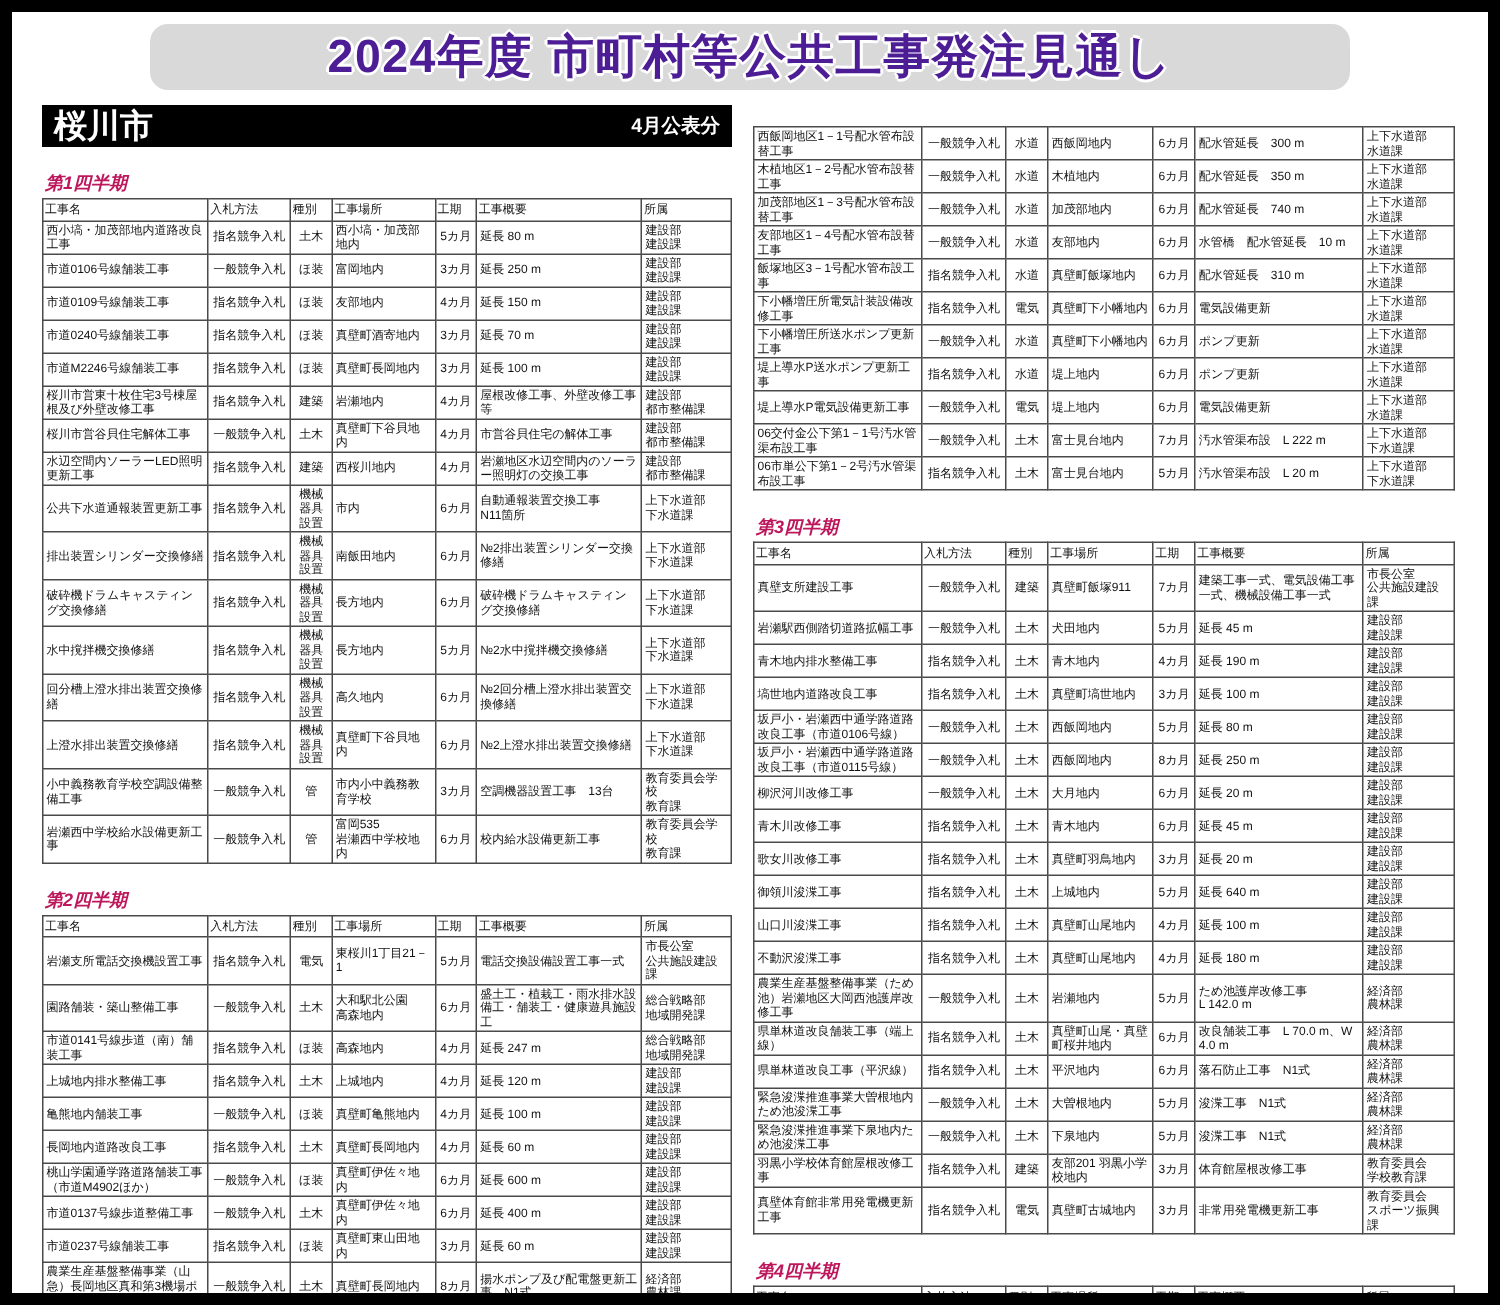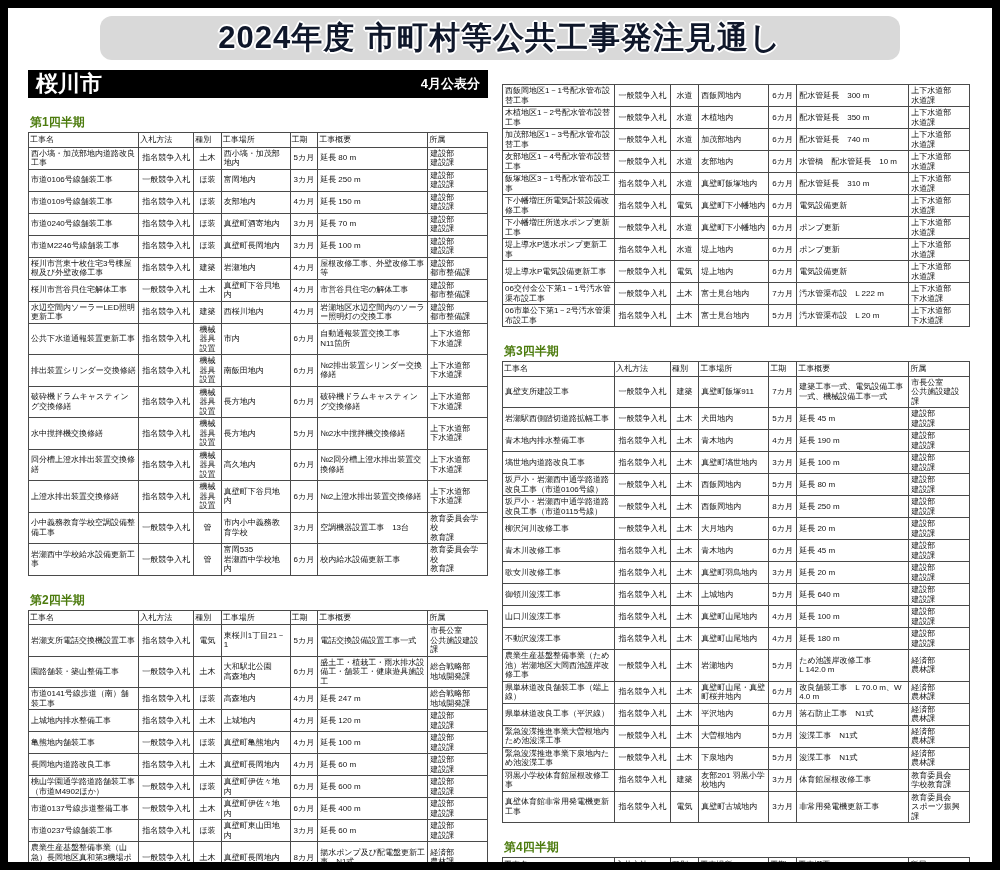--- a/index.html
+++ b/index.html
@@ -7,40 +7,40 @@
     position:relative; width:1000px; height:870px;
     background:#000; box-sizing:border-box; padding:8px;
     font-family:"Liberation Sans","DejaVu Sans",sans-serif;
   }
   .inner { position:relative; width:984px; height:854px; background:#fff; overflow:hidden; }
 
   .title-band {
     position:absolute; left:92px; top:8px; width:800px; height:44px;
     background:#d9d9d9; border-radius:12px;
     display:flex; align-items:center; justify-content:center;
-    font-size:31px; font-weight:bold; color:#0f172a; letter-spacing:1px;
+    font-size:31px; font-weight:bold; color:#4c1d95; letter-spacing:1px;
     text-shadow:-2px 0 0 #fff, 2px 0 0 #fff, 0 -2px 0 #fff, 0 2px 0 #fff,
                 -1px -1px 0 #fff, 1px 1px 0 #fff, -1px 1px 0 #fff, 1px -1px 0 #fff;
     white-space:nowrap;
   }
 
   .col { position:absolute; }
   .col-left  { left:20px;  top:62px; width:460px; }
   .col-right { left:494px; top:60px; width:468px; }
 
   .city-bar {
     height:28px; background:#000; color:#fff;
     display:flex; justify-content:space-between; align-items:center;
     padding:0 8px; margin-bottom:2px;
   }
   .city-name { font-size:22px; font-weight:bold; }
   .pub-label { font-size:13px; font-weight:bold; }
 
   .section { margin-bottom:3px;margin-top:16px; }
-  .section-label { font-size:12px; font-weight:bold; color:#4d7c0f; margin:3px 0 1px 2px; }
+  .section-label { font-size:12px; font-weight:bold; color:#be185d; margin:3px 0 1px 2px;font-style:italic; }
 
   table { width:100%; border-collapse:collapse; table-layout:fixed; }
   th, td {
     border:1px solid #4a4a4a; font-size:8px; line-height:9.5px;
     padding:1px 2px; color:#111; vertical-align:middle;
     white-space:pre-line; overflow:hidden; word-break:break-all;
   }
   th { text-align:left; font-weight:normal; padding:2px 1px; background:#fff; }
   td.c1, td.c2, td.c4 { text-align:center; }
   td.c0, td.c3, td.c5, td.c6 { text-align:left; }

